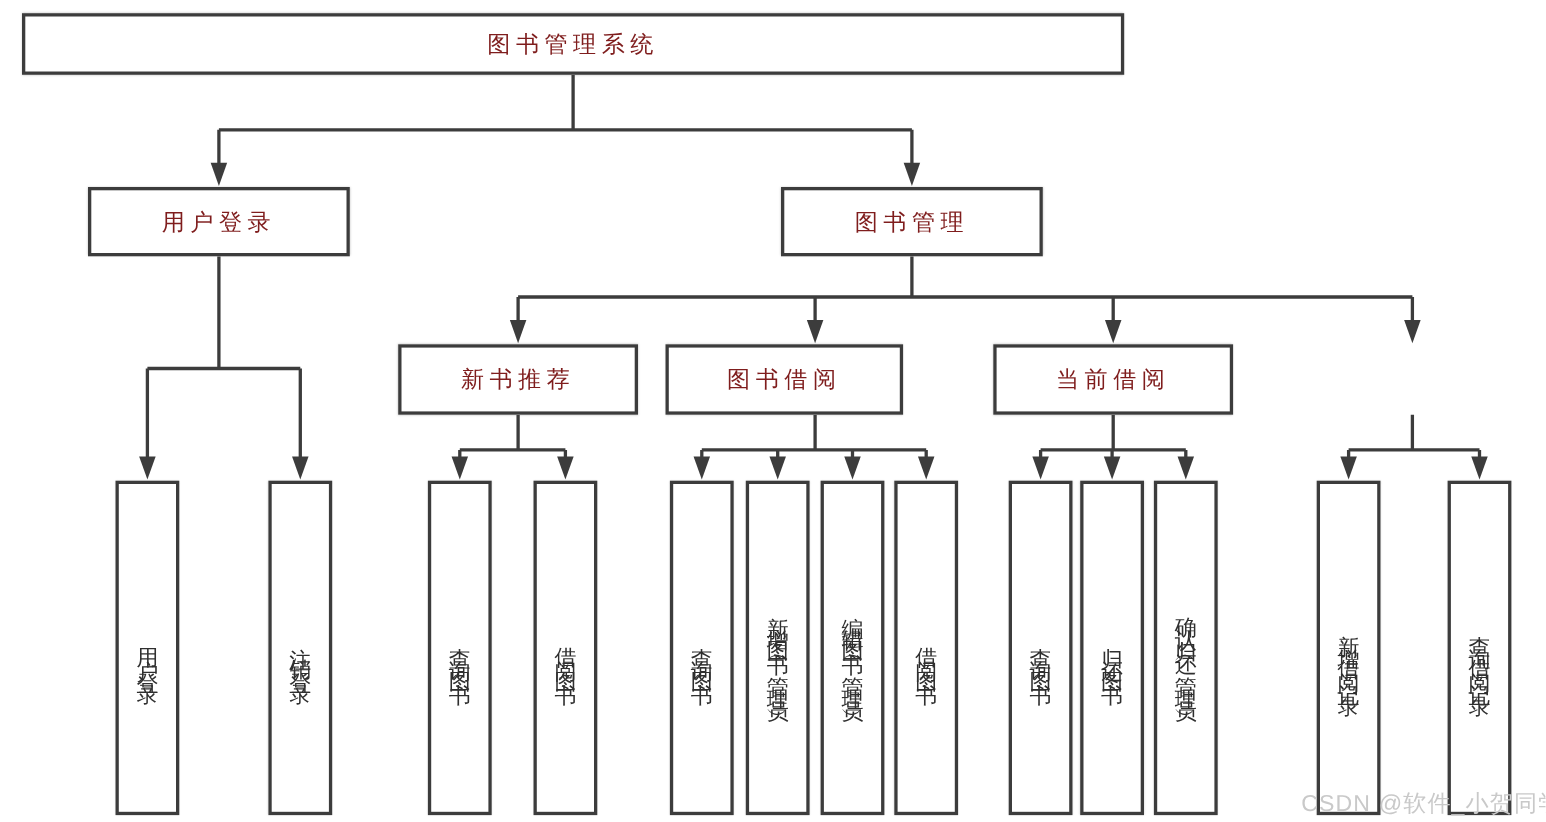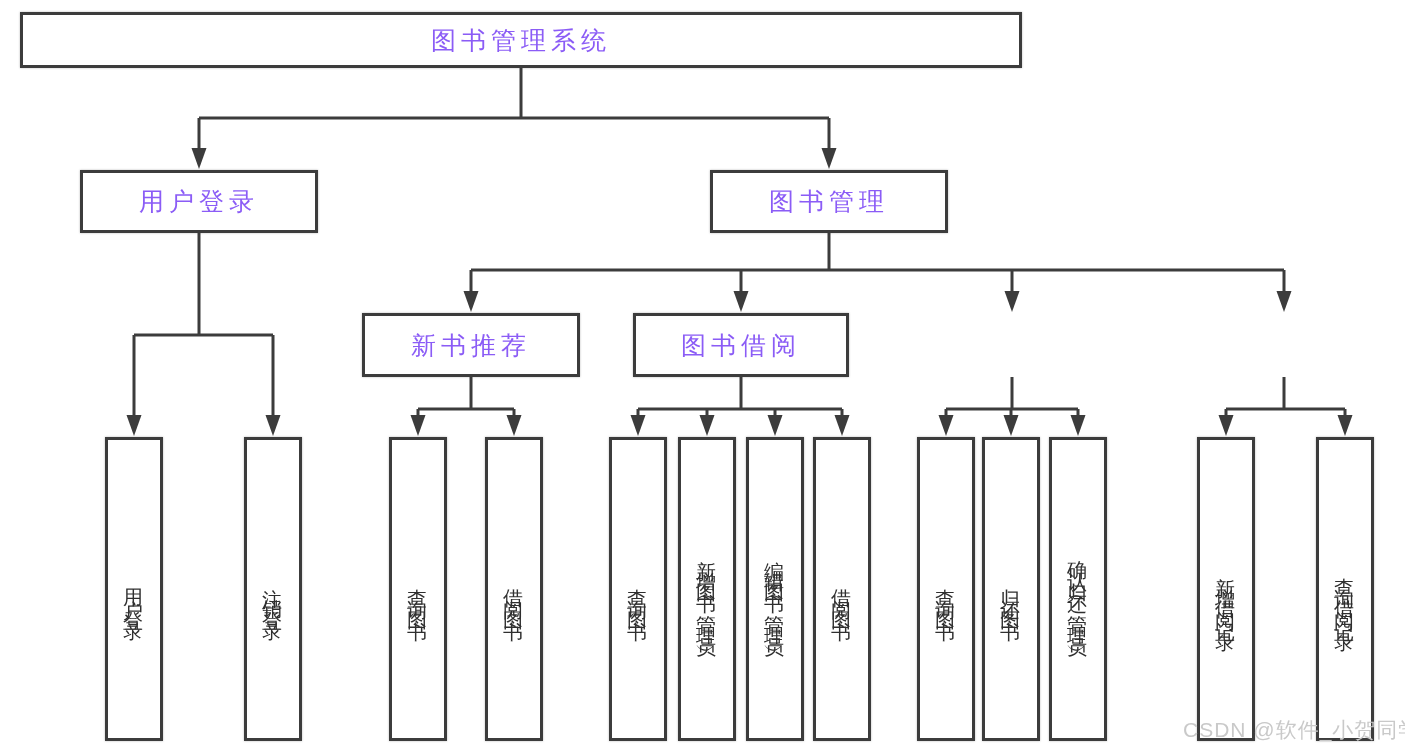--- a/index.html
+++ b/index.html
@@ -18,24 +18,24 @@
     background:#ffffff;
     border:3px solid #3c3c3c;
     box-sizing:border-box;
     display:flex;
     align-items:center;
     justify-content:center;
     z-index:2;
     box-shadow:0 0 2px rgba(60,60,60,0.35);
   }
   .box.h span {
-    font-size:25px;
+    font-size:21px;
     letter-spacing:5px;
     white-space:nowrap;
-    color:#8b5cf6;
+    color:#7f1d1d;
   }
   .box.v span {
     writing-mode:vertical-rl;
     text-orientation:mixed;
     font-size:20px;
     letter-spacing:11px;
     margin-top:11px;
     color:#2f2f2f;
   }
   .watermark {
@@ -94,22 +94,25 @@
   <div class="box h" style="left:80px;top:170px;width:238px;height:63px">
     <span>用户登录</span>
   </div>
   <div class="box h" style="left:710px;top:170px;width:238px;height:63px">
     <span>图书管理</span>
   </div>
 
   <div class="box h" style="left:362px;top:313px;width:218px;height:64px">
     <span>新书推荐</span>
   </div>
-  <div class="box h" style="left:633px;top:313px;width:216px;height:64px">
+  <div class="box h" style="left:605px;top:313px;width:216px;height:64px">
     <span>图书借阅</span>
+  </div>
+  <div class="box h" style="left:903px;top:313px;width:218px;height:64px">
+    <span>当前借阅</span>
   </div>
 
   <div class="box v" style="left:105px;top:437px;width:58px;height:304px">
     <span>用户登录</span>
   </div>
   <div class="box v" style="left:244px;top:437px;width:58px;height:304px">
     <span>注销登录</span>
   </div>
 
   <div class="box v" style="left:389px;top:437px;width:58px;height:304px">

